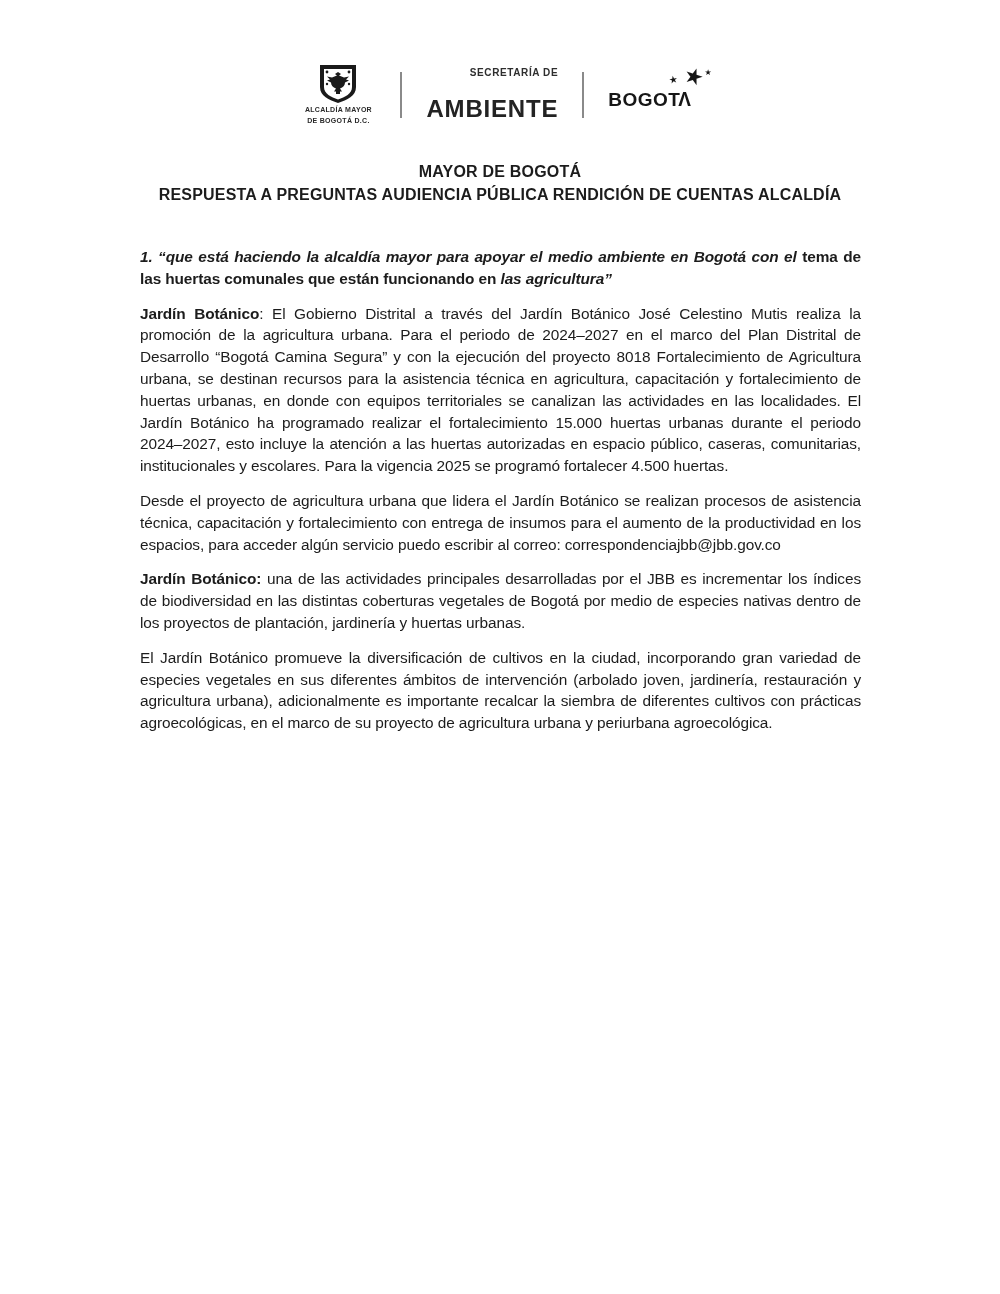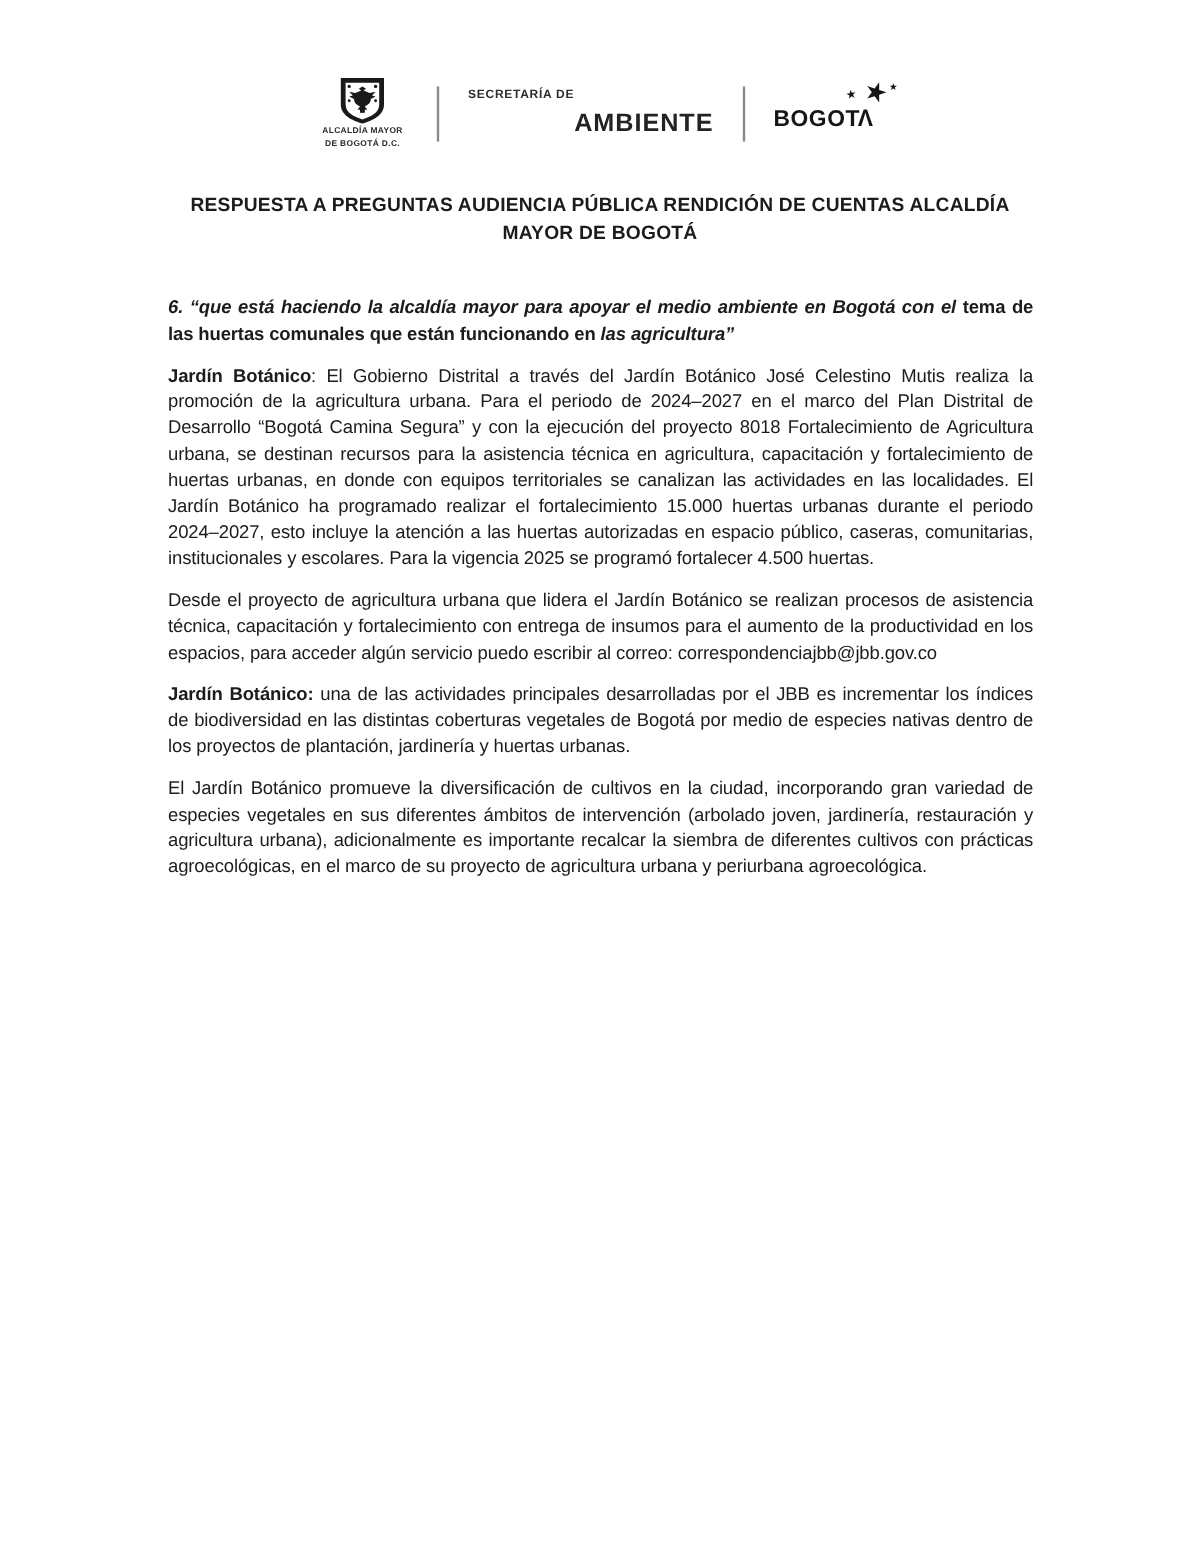--- a/index.html
+++ b/index.html
@@ -17,23 +17,23 @@
     position:absolute;top:64px;left:0;width:100%;
     display:flex;justify-content:center;align-items:center;gap:18px;
   }
   .crest-block{display:flex;flex-direction:column;align-items:center;width:88px;}
   .crest-block svg{display:block;}
   .crest-caption{
     font-size:7px;font-weight:bold;line-height:8.5px;text-align:center;
     letter-spacing:.3px;color:#2a2a2a;margin-top:2px;white-space:nowrap;
   }
   .vbar{width:2px;height:46px;background:#8a8a8a;}
-  .secretaria-block{display:flex;flex-direction:row;align-items:flex-start;padding:0 6px;}
+  .secretaria-block{display:flex;flex-direction:column;align-items:flex-end;padding:0 6px;}
   .secretaria-top{font-size:10px;font-weight:bold;letter-spacing:.6px;color:#2e2e2e;white-space:nowrap;}
-  .secretaria-main{font-size:21px;font-weight:bold;letter-spacing:.8px;color:#232323;margin-top:17px;white-space:nowrap;}
+  .secretaria-main{font-size:24px;font-weight:bold;letter-spacing:.8px;color:#232323;margin-top:17px;white-space:nowrap;}
   .bogota-block{position:relative;padding:10px 14px 0 6px;}
   .bogota-word{
     font-size:19px;font-weight:900;letter-spacing:.5px;color:#161616;
     white-space:nowrap;line-height:30px;
   }
   .bogota-a{display:inline-block;margin-left:-2px;transform:scaleY(1.05);}
   .bogota-star-lg{
     position:absolute;top:-9px;right:2px;font-size:22px;color:#161616;line-height:1;
     transform:rotate(18deg);
   }
@@ -103,27 +103,27 @@
     <div class="bogota-block">
       <span class="bogota-word"><span>BOGOT</span><span class="bogota-a">Λ</span></span>
       <span class="bogota-star-lg">★</span>
       <span class="bogota-star-sm">★</span>
       <span class="bogota-star-xs">★</span>
     </div>
 
   </div>
 
   <div class="doc-title">
+    <div>MAYOR DE BOGOTÁ</div>
     <div>RESPUESTA A PREGUNTAS AUDIENCIA PÚBLICA RENDICIÓN DE CUENTAS ALCALDÍA</div>
-    <div>MAYOR DE BOGOTÁ</div>
   </div>
 
   <div class="body-text">
 
-    <p class="question"><span class="bi">6. “que está haciendo la alcaldía mayor para apoyar el medio ambiente en Bogotá con el </span><span class="b">tema de las huertas comunales que están funcionando en </span><span class="bi">las agricultura”</span></p>
+    <p class="question"><span class="bi">1. “que está haciendo la alcaldía mayor para apoyar el medio ambiente en Bogotá con el </span><span class="b">tema de las huertas comunales que están funcionando en </span><span class="bi">las agricultura”</span></p>
 
     <p><span class="b">Jardín Botánico</span><span>: El Gobierno Distrital a través del Jardín Botánico José Celestino Mutis realiza la promoción de la agricultura urbana. Para el periodo de 2024–2027 en el marco del Plan Distrital de Desarrollo “Bogotá Camina Segura” y con la ejecución del proyecto 8018 Fortalecimiento de Agricultura urbana, se destinan recursos para la asistencia técnica en agricultura, capacitación y fortalecimiento de huertas urbanas, en donde con equipos territoriales se canalizan las actividades en las localidades. El Jardín Botánico ha programado realizar el fortalecimiento 15.000 huertas urbanas durante el periodo 2024–2027, esto incluye la atención a las huertas autorizadas en espacio público, caseras, comunitarias, institucionales y escolares. Para la vigencia 2025 se programó fortalecer 4.500 huertas.</span></p>
 
     <p><span>Desde el proyecto de agricultura urbana que lidera el Jardín Botánico se realizan procesos de asistencia técnica, capacitación y fortalecimiento con entrega de insumos para el aumento de la productividad en los espacios, para acceder algún servicio puedo escribir al correo: correspondenciajbb@jbb.gov.co</span></p>
 
 
     <p><span class="b">Jardín Botánico:</span><span> una de las actividades principales desarrolladas por el JBB es incrementar los índices de biodiversidad en las distintas coberturas vegetales de Bogotá por medio de especies nativas dentro de los proyectos de plantación, jardinería y huertas urbanas.</span></p>
 
     <p><span>El Jardín Botánico promueve la diversificación de cultivos en la ciudad, incorporando gran variedad de especies vegetales en sus diferentes ámbitos de intervención (arbolado joven, jardinería, restauración y agricultura urbana), adicionalmente es importante recalcar la siembra de diferentes cultivos con prácticas agroecológicas, en el marco de su proyecto de agricultura urbana y periurbana agroecológica.</span></p>
 

